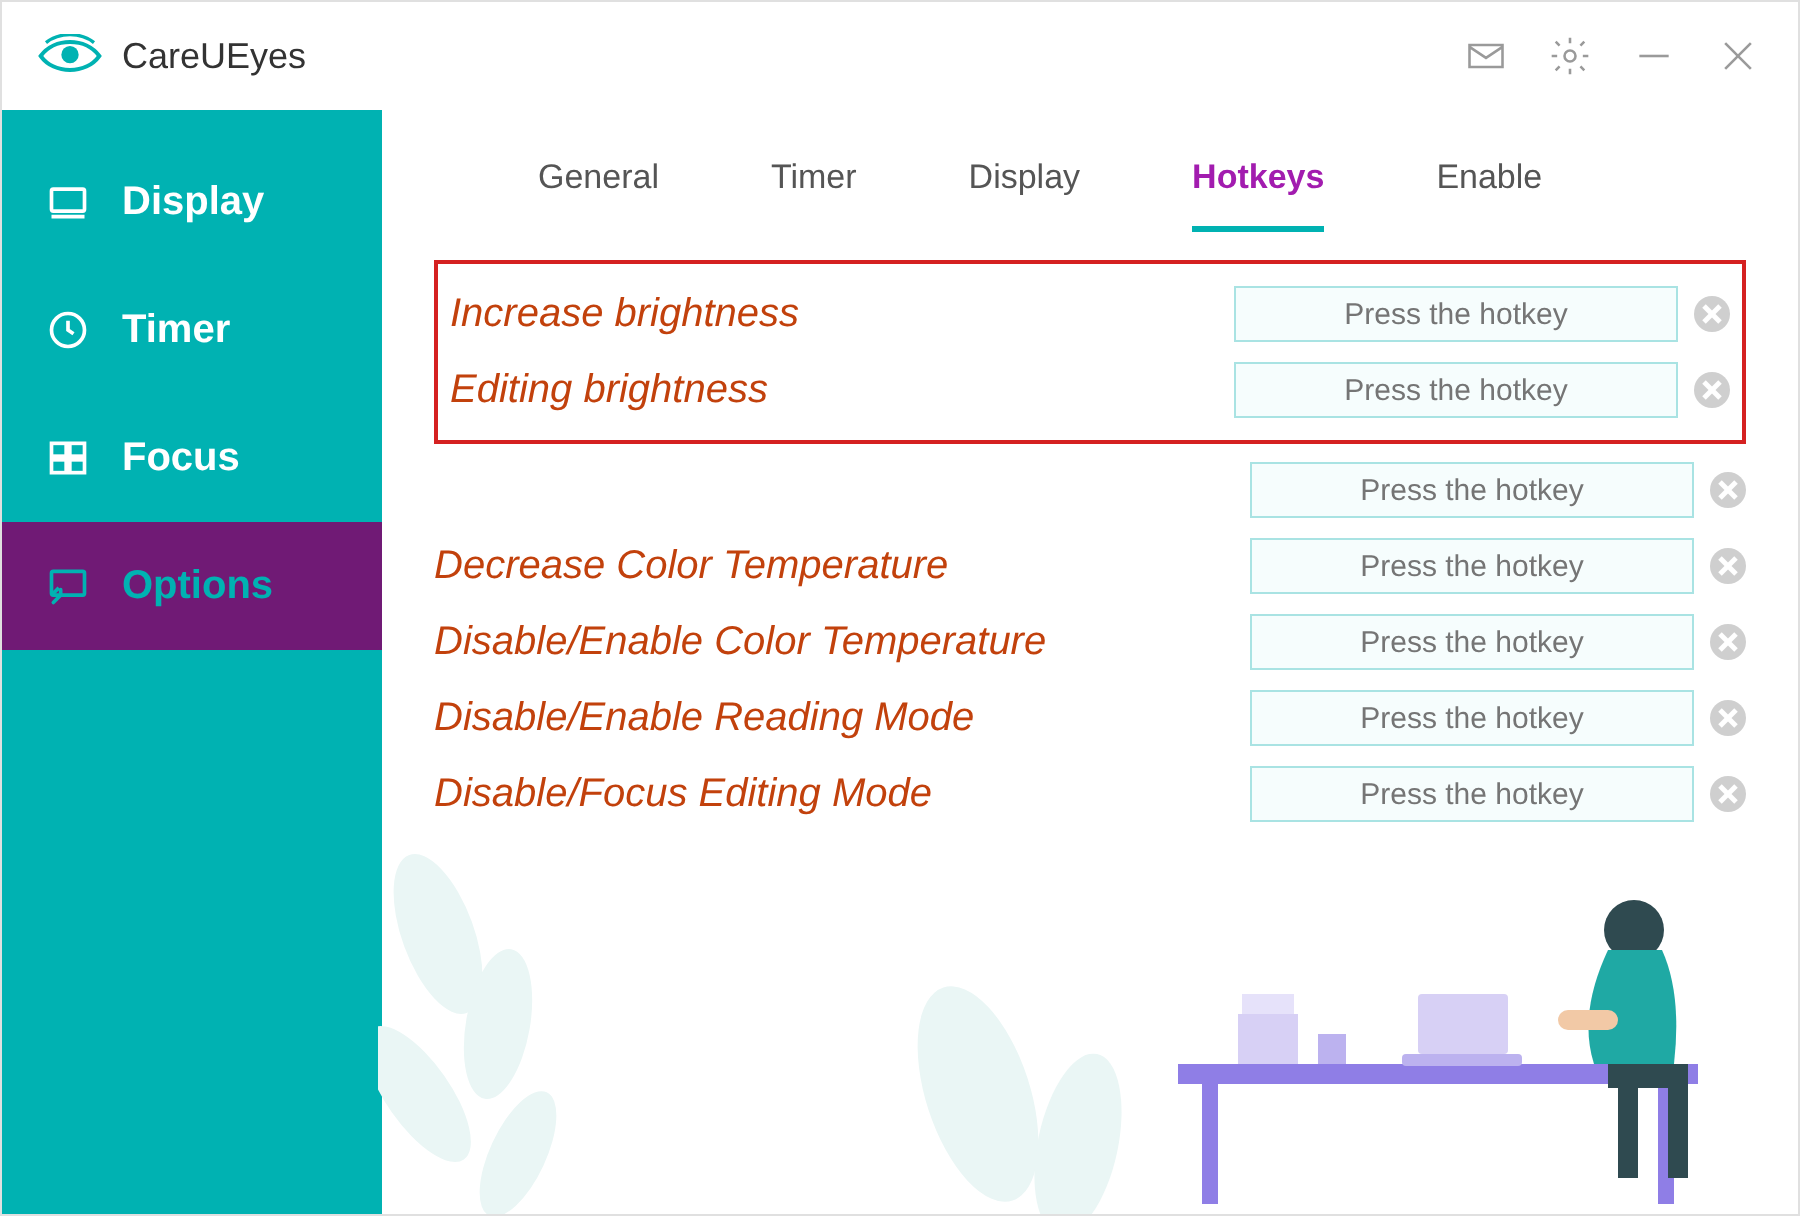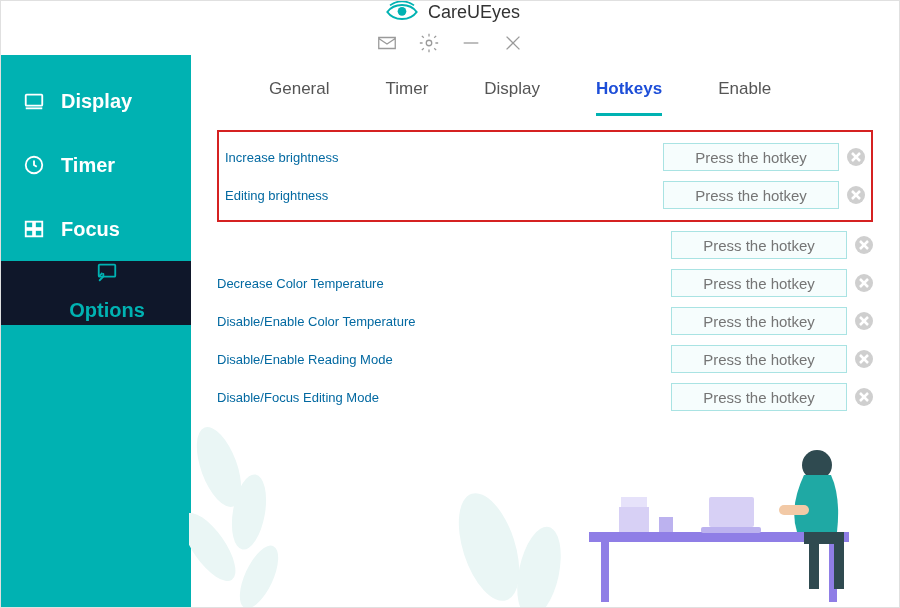--- a/index.html
+++ b/index.html
@@ -1,43 +1,43 @@
 <!DOCTYPE html>
 <html><head>
 <meta charset="utf-8">
 <style>
   * { box-sizing: border-box; margin: 0; padding: 0; }
   html, body { width: 900px; height: 608px; font-family: "Segoe UI", Arial, sans-serif; overflow: hidden; }
   .window { width: 900px; height: 608px; border: 1px solid #e0e0e0; background: #fff; position: relative; display: flex; flex-direction: column; }
-  .titlebar { height: 54px; display: flex; align-items: center; padding: 0 12px 0 18px; background: #fff; flex-direction: column; }
+  .titlebar { height: 54px; display: flex; align-items: center; padding: 0 12px 0 18px; background: #fff; }
   .logo { display: flex; align-items: center; gap: 10px; }
   .logo svg { width: 32px; height: 22px; }
   .logo-text { font-size: 18px; color: #333; font-weight: 500; }
   .titlebar-spacer { flex: 1; }
   .title-icons { display: flex; align-items: center; gap: 18px; padding-right: 6px; }
   .title-icons .ticon { width: 24px; height: 24px; display: flex; align-items: center; justify-content: center; color: #9a9a9a; cursor: pointer; }
   .title-icons svg { width: 22px; height: 22px; stroke: #9a9a9a; fill: none; stroke-width: 1.4; }
   .body { flex: 1; display: flex; min-height: 0; }
   .sidebar { width: 190px; background: #00b2b2; display: flex; flex-direction: column; padding-top: 14px; position: relative; }
   .side-item { height: 64px; display: flex; align-items: center; gap: 16px; padding-left: 22px; color: #fff; font-size: 20px; font-weight: 600; cursor: pointer; }
-  .side-item.active { background: #0f172a; color: #00b2b2; flex-direction: column; }
+  .side-item.active { background: #701a75; color: #00b2b2; }
   .side-item .sicon { width: 22px; height: 22px; display: flex; align-items: center; justify-content: center; }
   .side-item .sicon svg { stroke: #fff; fill: none; stroke-width: 2; }
   .side-item.active .sicon svg { stroke: #00b2b2; }
   .main { flex: 1; position: relative; background: #fff; }
   .tabs { display: flex; gap: 56px; padding: 24px 0 0 48px; margin-left: 30px; }
   .tab { font-size: 17px; color: #555; padding-bottom: 14px; cursor: pointer; }
-  .tab.active { color: #1d4ed8; font-weight: 600; border-bottom: 3px solid #00b2b2; }
+  .tab.active { color: #a21caf; font-weight: 600; border-bottom: 3px solid #00b2b2; }
   .content { padding: 14px 26px 0 26px; position: relative; }
   .highlight-box { border: 2px solid #d52121; padding: 6px 6px; margin-bottom: 4px; }
   .row { display: flex; align-items: center; height: 38px; }
-  .row-label { font-size: 13px; color: #0369a1; }
+  .row-label { font-size: 20px; color: #c2410c; font-style: italic; }
   .row-spacer { flex: 1; }
   .hotkey-wrap { display: flex; align-items: center; gap: 8px; }
-  .hotkey-input { width: 176px; height: 28px; border: 1px solid #a9e3e3; background: #f6fdfd; text-align: center; font-size: 15px; color: #b5b5b5; outline: none; }
+  .hotkey-input { width: 222px; height: 28px; border: 1px solid #a9e3e3; background: #f6fdfd; text-align: center; font-size: 15px; color: #b5b5b5; outline: none; }
   .clear-btn { width: 18px; height: 18px; border-radius: 50%; background: #cfcfcf; display: flex; align-items: center; justify-content: center; cursor: pointer; }
   .clear-btn svg { width: 10px; height: 10px; stroke: #fff; stroke-width: 2.5; }
   .illus { position: absolute; right: 0; bottom: 0; width: 710px; height: 260px; pointer-events: none; }
 </style>
 </head>
 <body>
 
 <div class="window">
   <div class="titlebar">
     <div class="logo">

